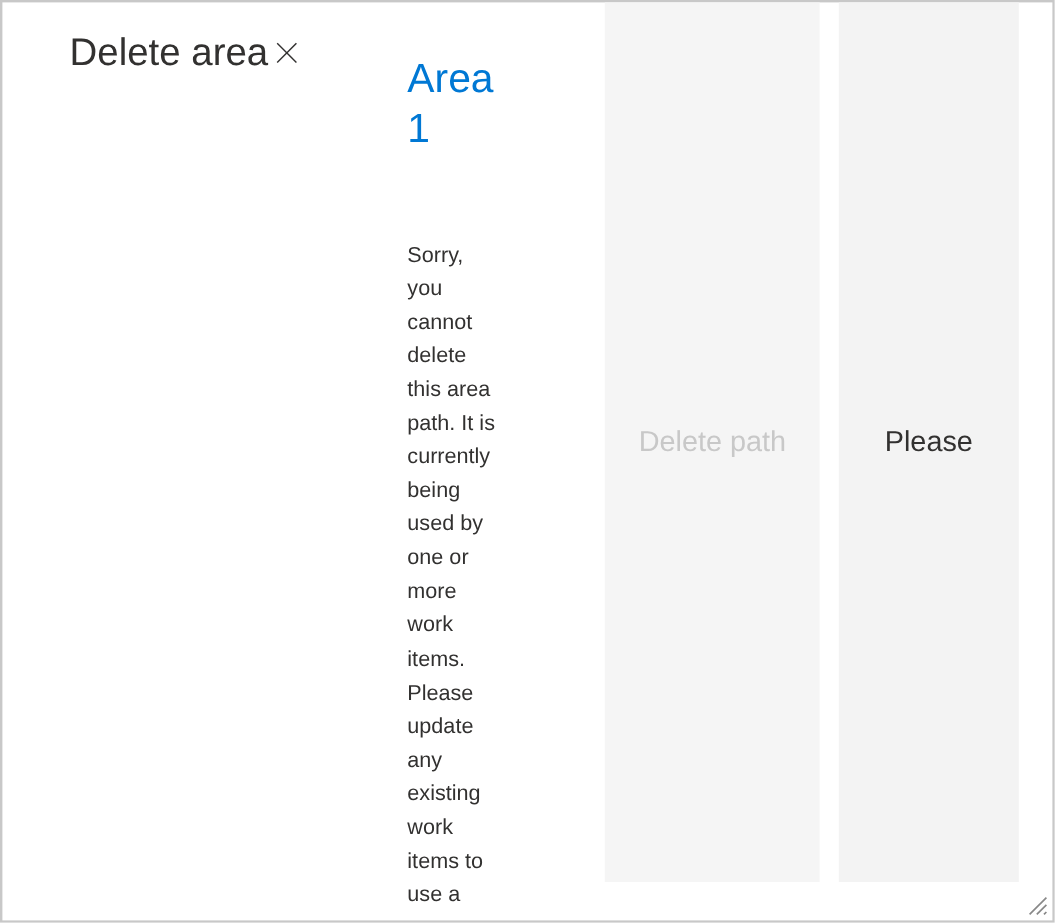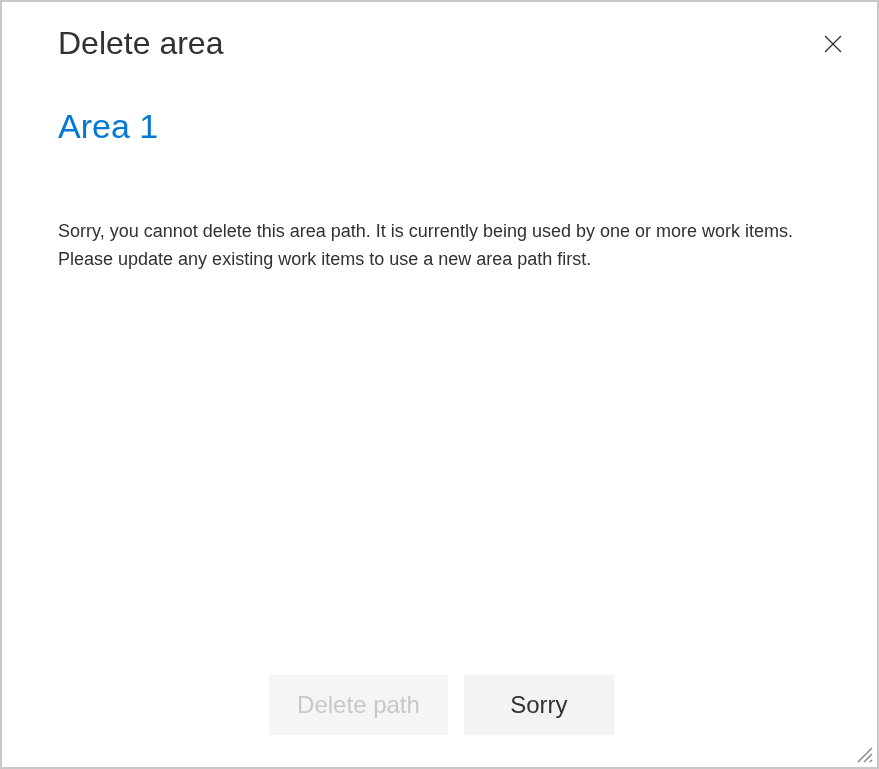--- a/index.html
+++ b/index.html
@@ -13,21 +13,21 @@
       width: 879px;
       height: 769px;
       position: relative;
     }
     .dialog {
       width: 879px;
       height: 769px;
       border: 2px solid #c8c8c8;
       background: #fff;
       display: flex;
-      flex-direction: column;
+      flex-direction: row;
       position: relative;
     }
     .dialog-header {
       display: flex;
       align-items: flex-start;
       justify-content: space-between;
       padding: 22px 28px 0 56px;
     }
     .dialog-title {
       font-size: 32px;
@@ -115,21 +115,21 @@
     </button>
   </div>
 
   <div class="dialog-body">
     <h2 class="area-name">Area 1</h2>
     <p class="message">Sorry, you cannot delete this area path. It is currently being used by one or more work items. Please update any existing work items to use a new area path first.</p>
   </div>
 
   <div class="dialog-footer">
     <button class="btn btn-primary" disabled="">Delete path</button>
-    <button class="btn btn-secondary">Sorry</button>
+    <button class="btn btn-secondary">Please</button>
   </div>
 
   <svg class="resize-grip" viewBox="0 0 18 18">
     <line x1="3" y1="17" x2="17" y2="3" stroke="#888" stroke-width="1.4"></line>
     <line x1="9" y1="17" x2="17" y2="9" stroke="#888" stroke-width="1.4"></line>
     <line x1="15" y1="17" x2="17" y2="15" stroke="#888" stroke-width="1.4"></line>
   </svg>
 </div>
 
 </body></html>

